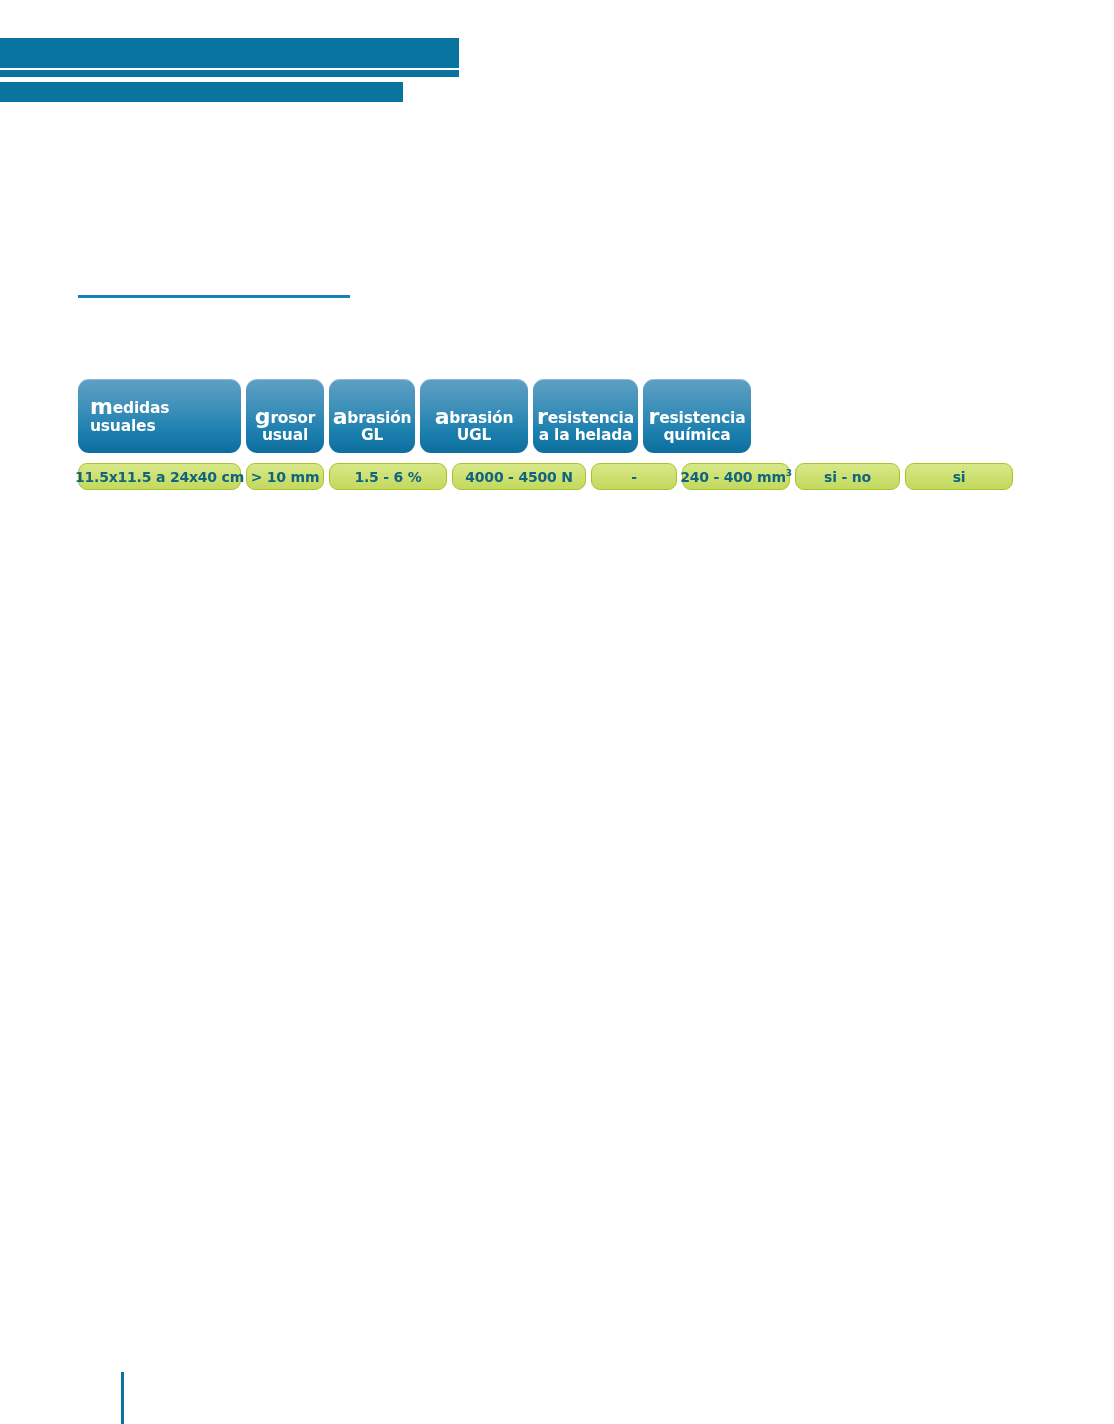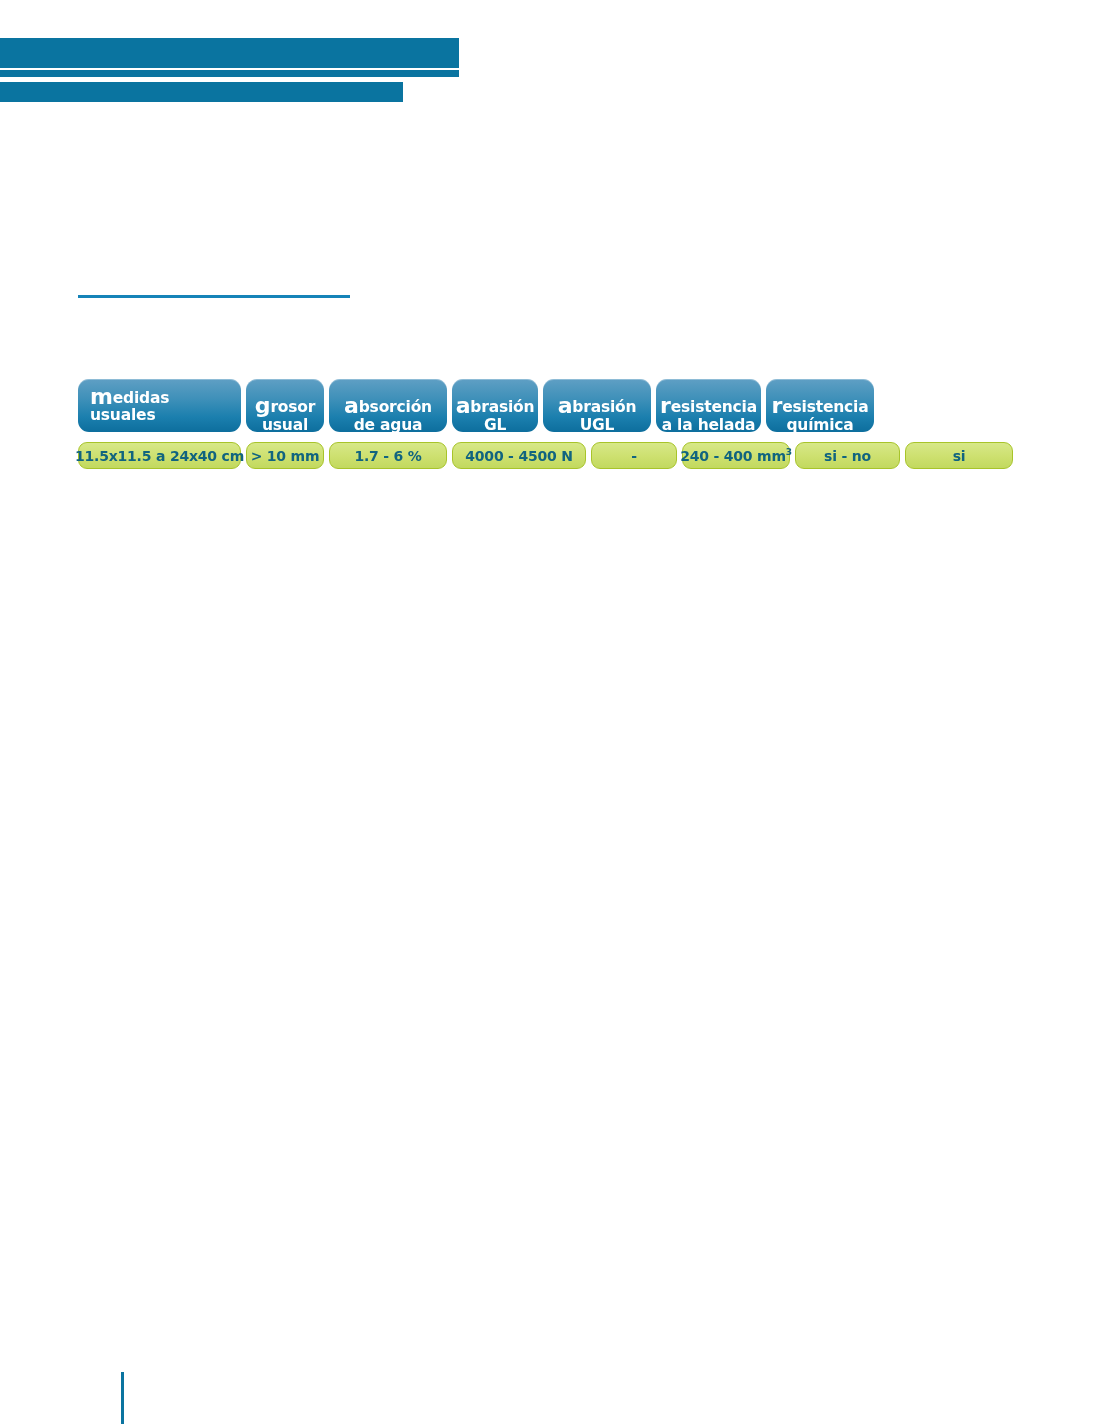--- a/index.html
+++ b/index.html
@@ -58,21 +58,21 @@
   }
   .spec-row {
     display: flex;
     flex-direction: row;
     align-items: stretch;
     gap: 5px;
   }
 
   
   .head-cell {
-    height: 53px;
+    height: 74px;
     border-radius: 11px;
     background: linear-gradient(180deg, #5f9fc4 0%, #3e90b9 38%, #1b7fae 72%, #0d6e9d 100%);
     box-shadow: inset 0 1px 0 rgba(255,255,255,.30);
     display: flex;
     align-items: center;
     justify-content: center;
     box-sizing: border-box;
     padding: 0 12px;
   }
   .head-label {
@@ -137,23 +137,20 @@
 <div id="section-rule"></div>
 
 <div id="spec-table">
   <div class="spec-row" id="spec-header-row">
       <div class="head-cell col-0">
         <div class="head-label one-line"><span class="lead">m</span>edidas usuales</div>
       </div>
       <div class="head-cell col-1">
         <div class="head-label two-line"><span class="lead">g</span>rosor<br>usual</div>
       </div>
-      <div class="head-cell col-2">
-        <div class="head-label two-line"><span class="lead">a</span>bsorción<br>de agua</div>
-      </div>
       <div class="head-cell col-4">
         <div class="head-label two-line"><span class="lead">a</span>brasión<br>GL</div>
       </div>
       <div class="head-cell col-5">
         <div class="head-label two-line"><span class="lead">a</span>brasión<br>UGL</div>
       </div>
       <div class="head-cell col-6">
         <div class="head-label two-line"><span class="lead">r</span>esistencia<br>a la helada</div>
       </div>
       <div class="head-cell col-7">
@@ -161,21 +158,21 @@
       </div>
     </div>
   <div class="spec-row" id="spec-value-row">
       <div class="val-cell col-0">
         <div class="val-label">11.5x11.5 a 24x40 cm</div>
       </div>
       <div class="val-cell col-1">
         <div class="val-label">&gt; 10 mm</div>
       </div>
       <div class="val-cell col-2">
-        <div class="val-label">1.7 - 6 %</div>
+        <div class="val-label">1.5 - 6 %</div>
       </div>
       <div class="val-cell col-3">
         <div class="val-label">4000 - 4500 N</div>
       </div>
       <div class="val-cell col-4">
         <div class="val-label">-</div>
       </div>
       <div class="val-cell col-5">
         <div class="val-label">240 - 400 mm<sup>3</sup></div>
       </div>

